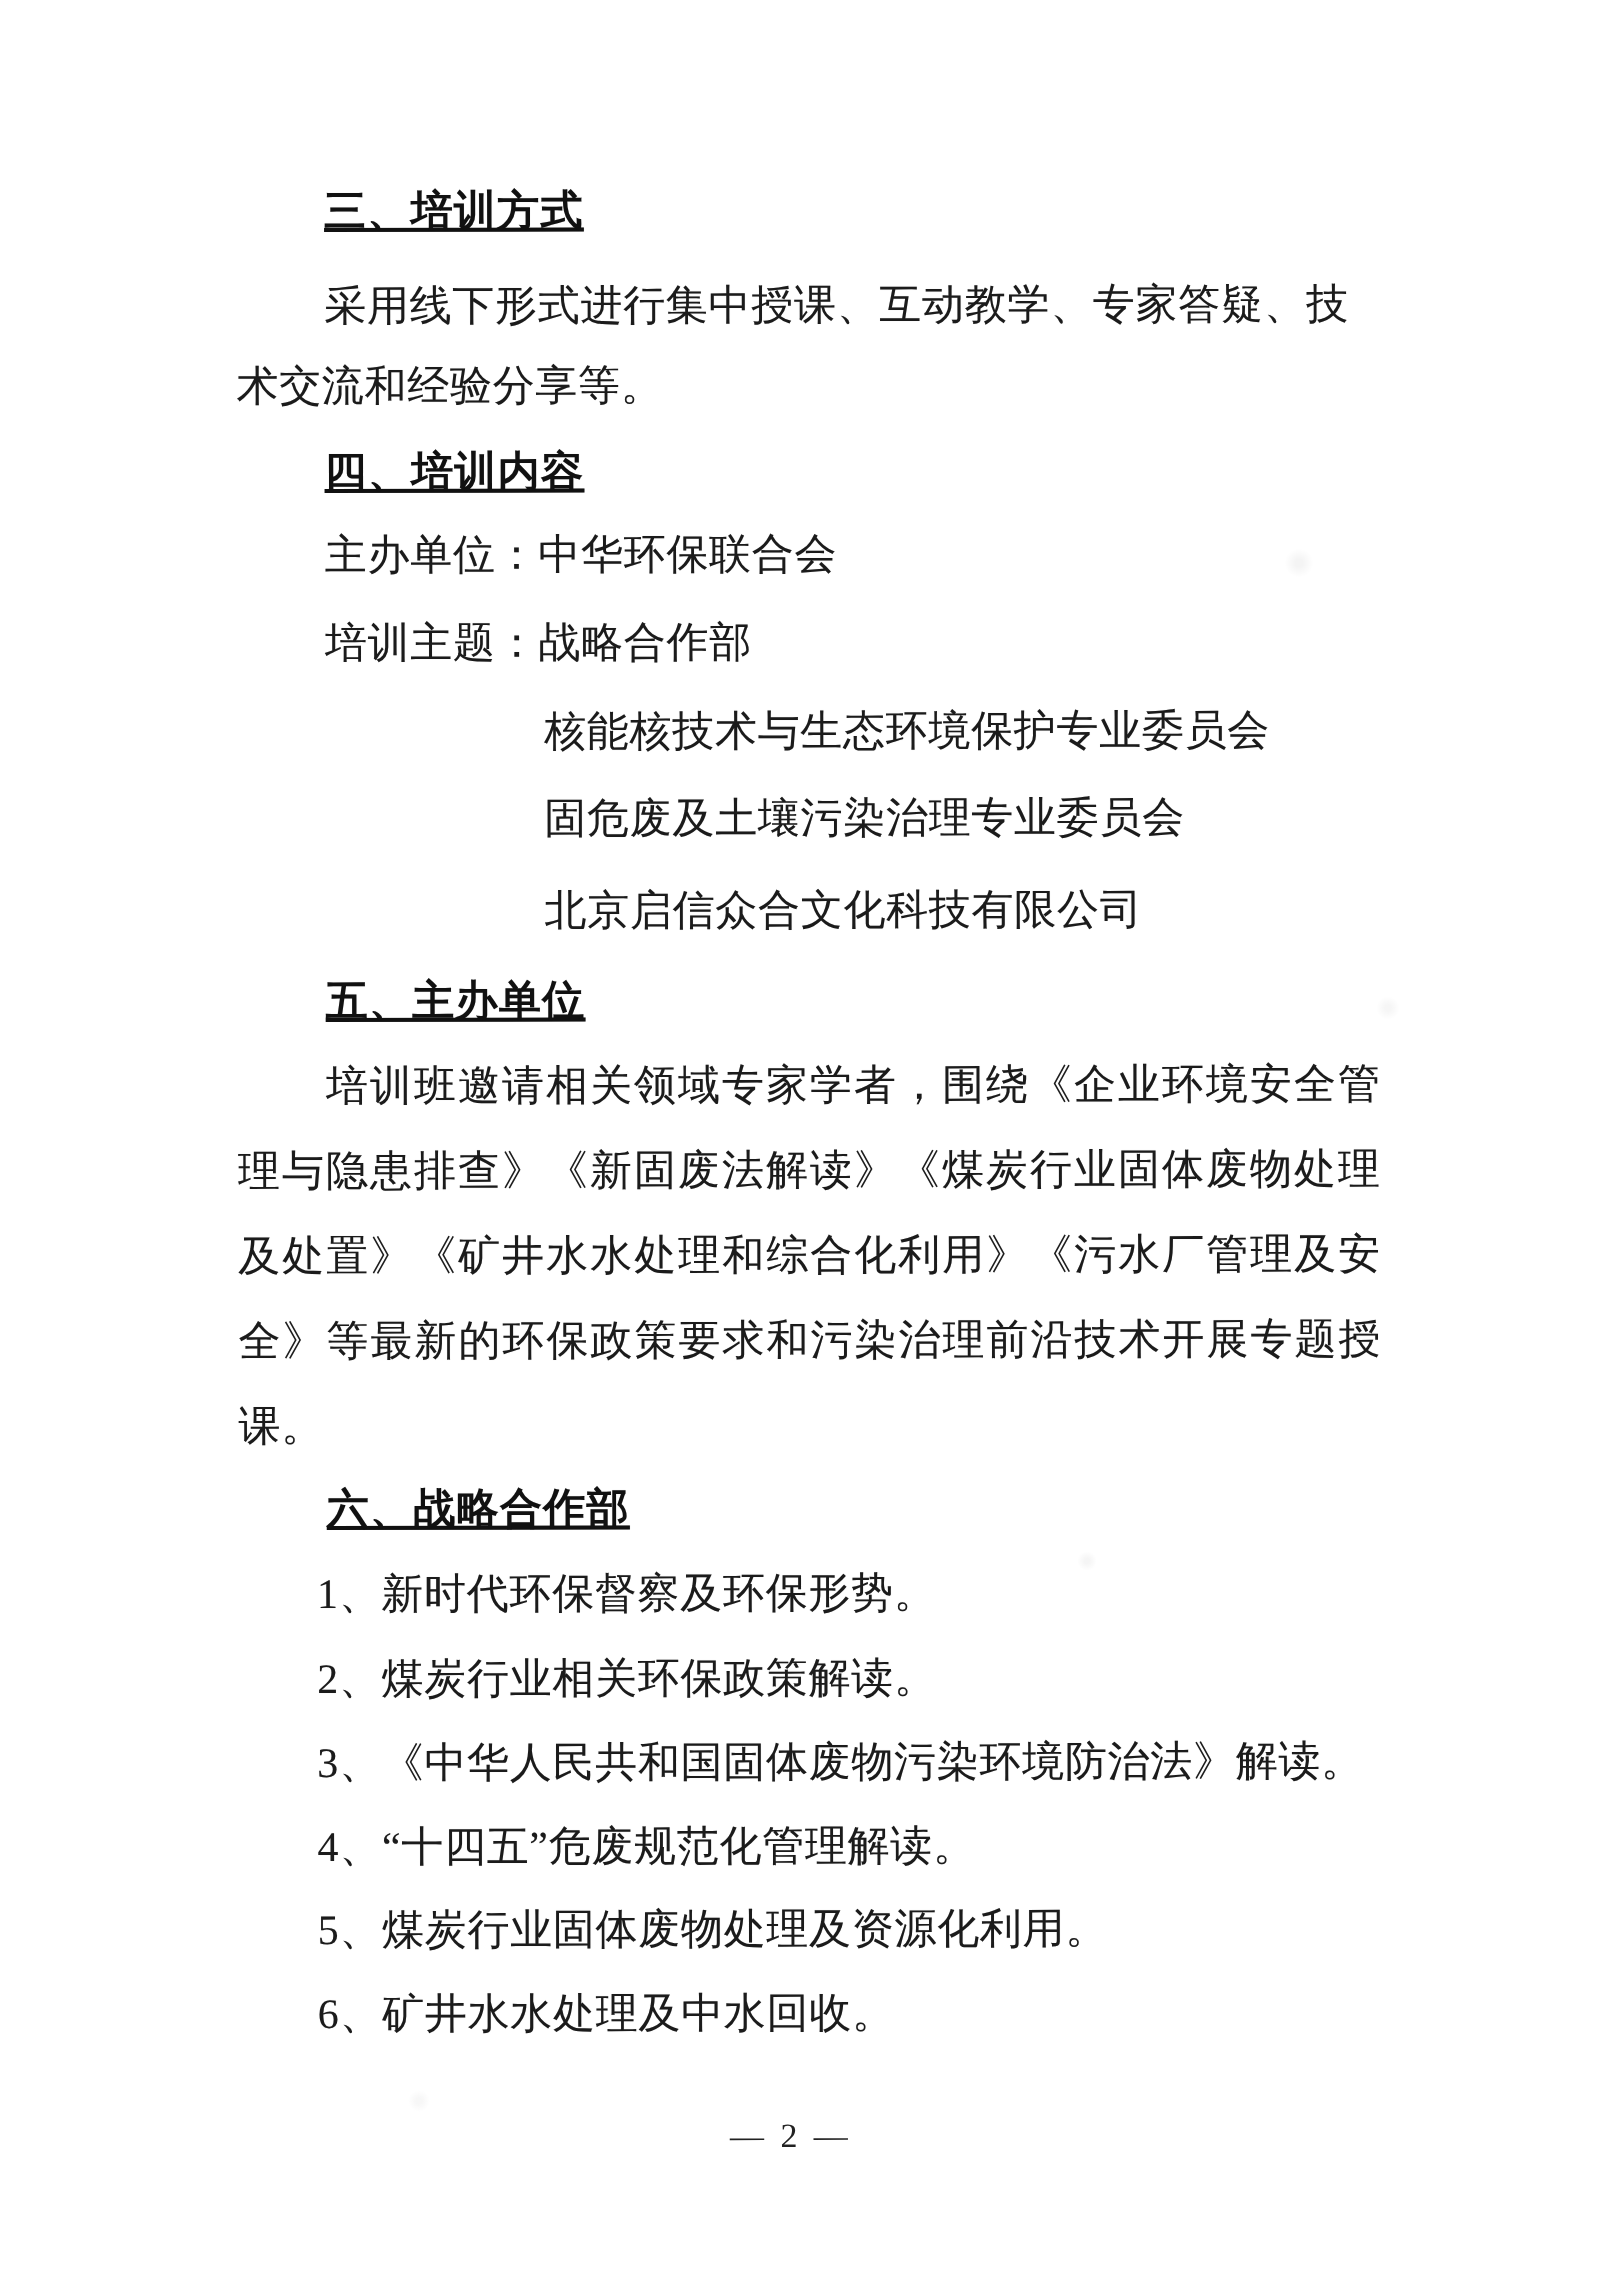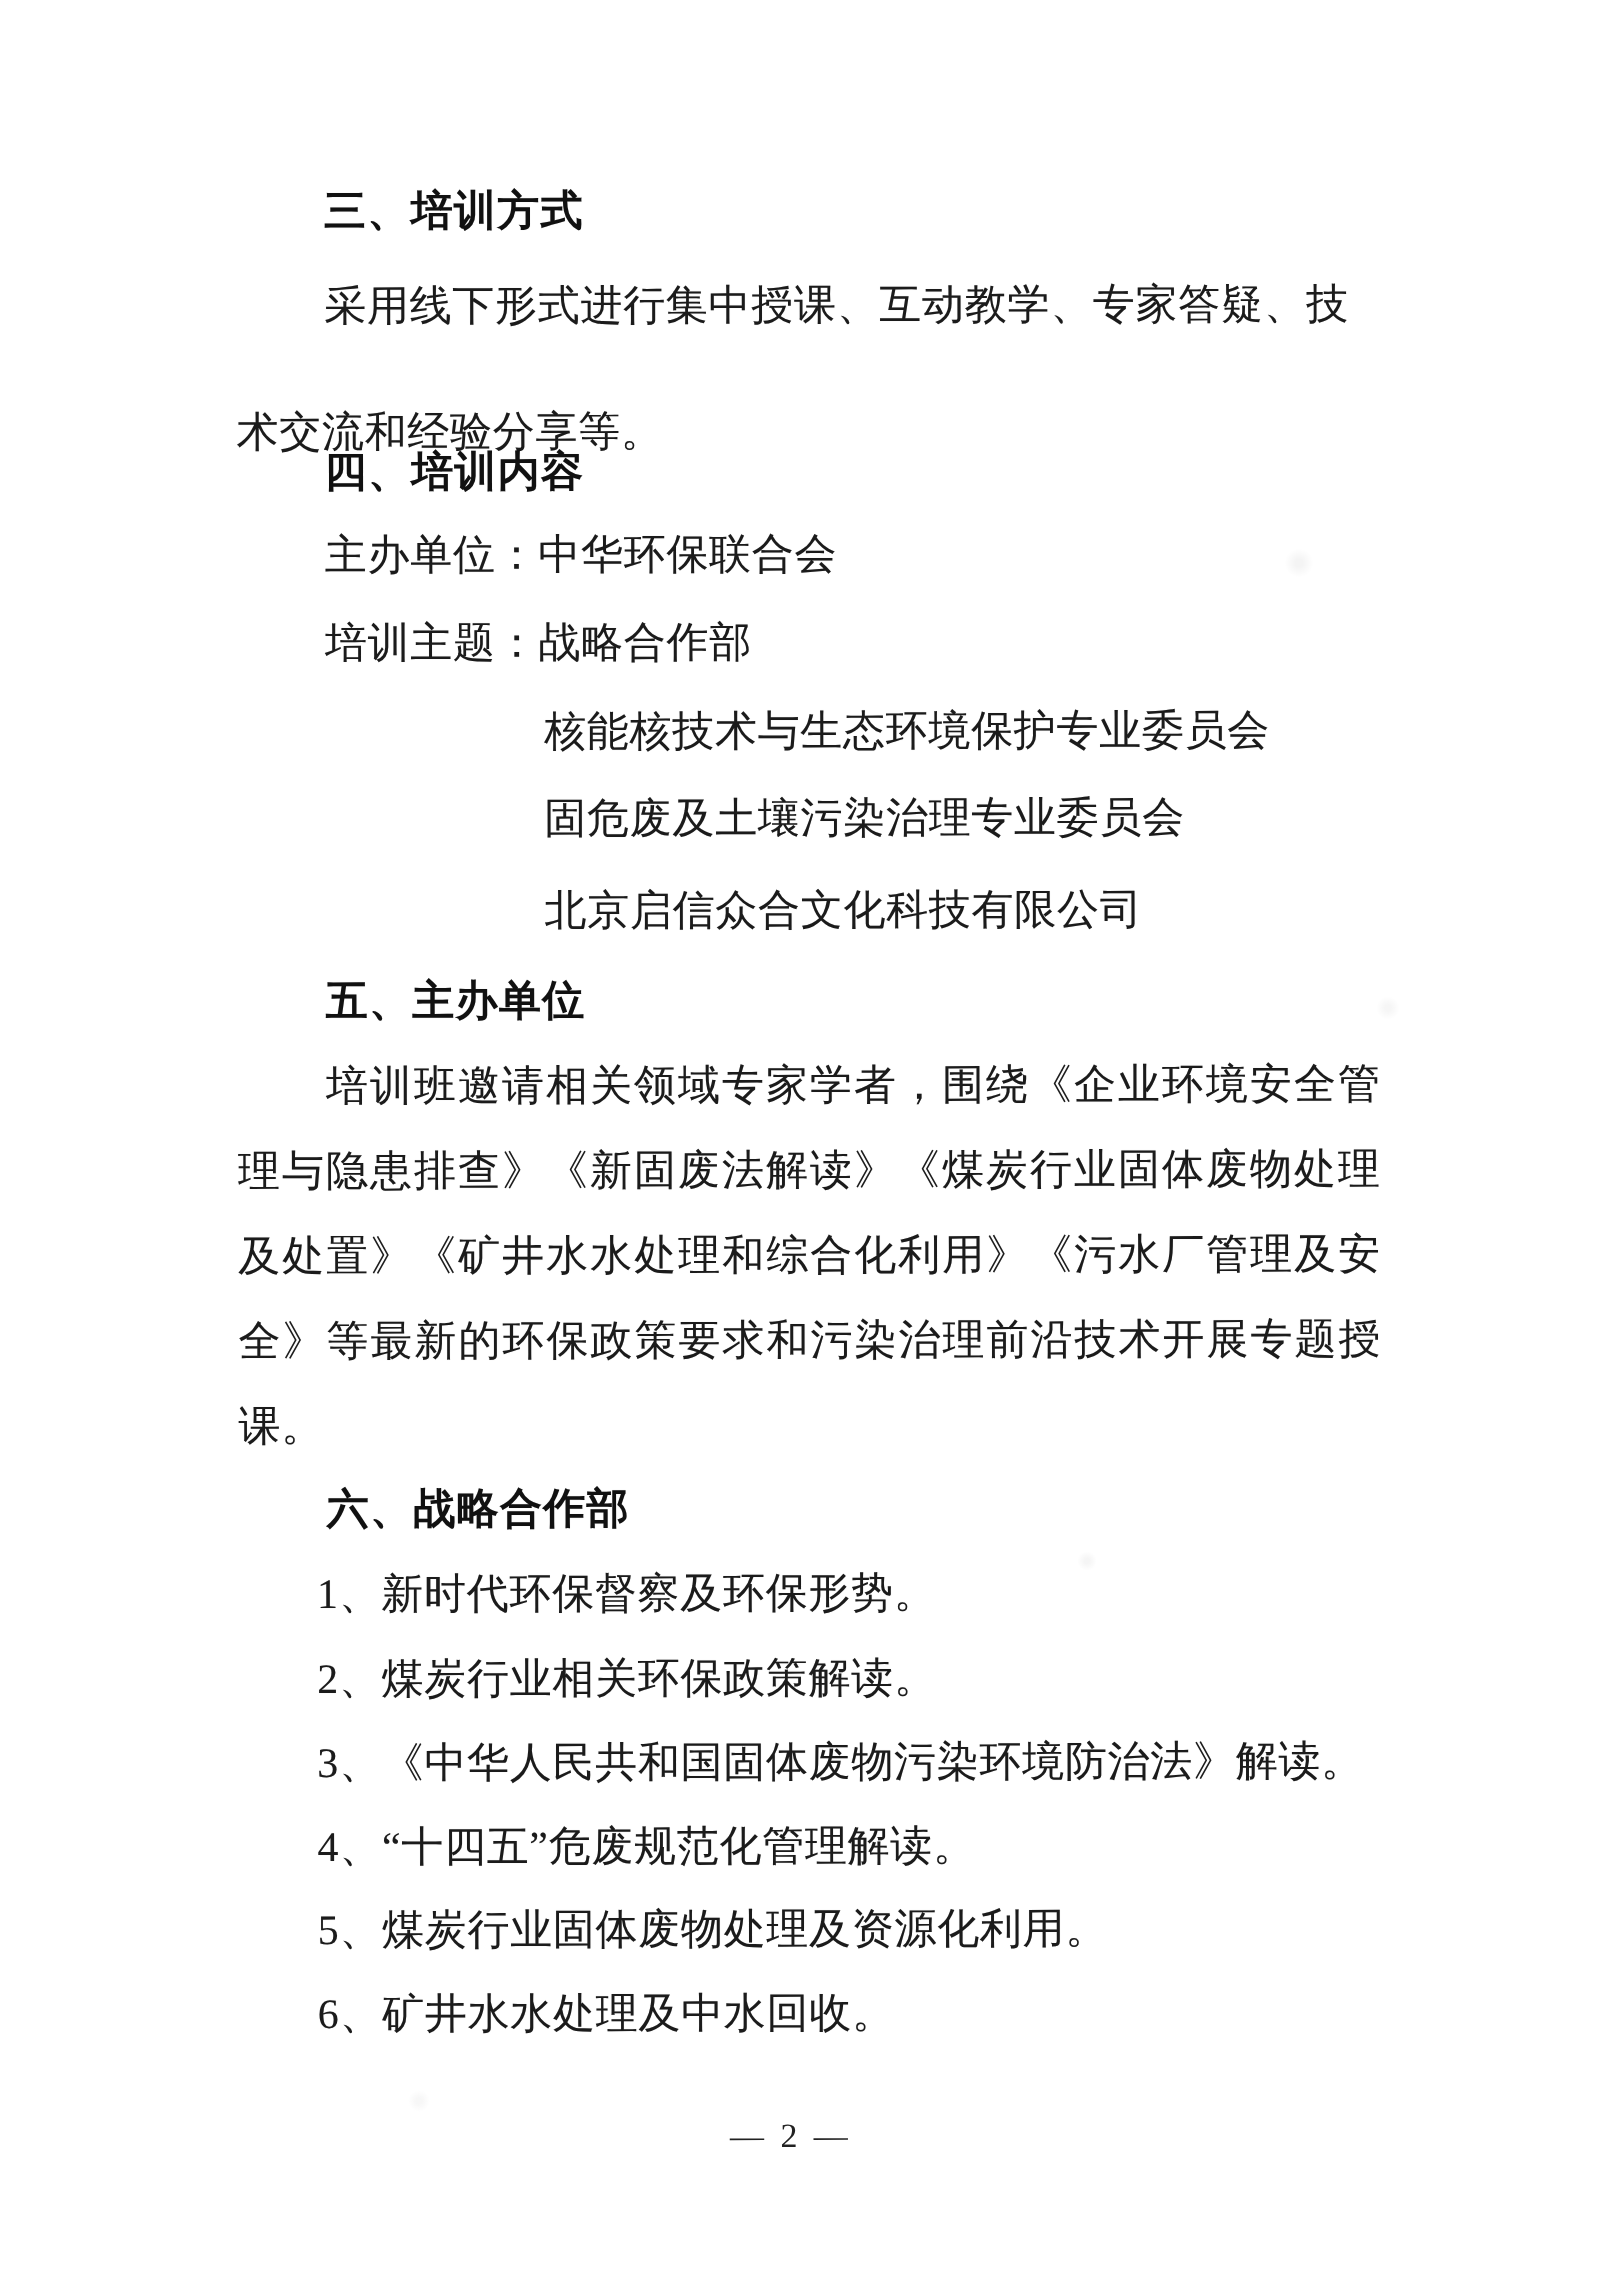--- a/index.html
+++ b/index.html
@@ -42,40 +42,41 @@
     letter-spacing: 0.7px;
     color: #1b1b1b;
     text-shadow: 0 0 0.7px rgba(0,0,0,0.28);
   }
   .heading {
     font-family: "Liberation Sans", "DejaVu Sans", sans-serif;
     font-weight: 700;
     font-size: 42px;
     letter-spacing: 1.3px;
     color: #111;
+    text-decoration: underline;
   }
   .ls3 { letter-spacing: 2px; }
   .footer {
     position: absolute;
     white-space: nowrap;
     font-size: 34px;
     line-height: 1;
     letter-spacing: 3.9px;
     color: #222;
   }
 </style>
 </head>
 <body>
 
 <div class="page">
   <div class="content">
 
     <div class="line heading" style="top:189px; left:326px;">三、培训方式</div>
     <div class="line" style="top:284px; left:326px;">采用线下形式进行集中授课、互动教学、专家答疑、技</div>
-    <div class="line" style="top:364px; left:238px;margin-top:46px;">术交流和经验分享等。</div>
+    <div class="line" style="top:364px; left:238px;">术交流和经验分享等。</div>
 
     <div class="line heading" style="top:450px; left:326px;">四、培训内容</div>
     <div class="line" style="top:533px; left:326px;">主办单位：中华环保联合会</div>
     <div class="line" style="top:621px; left:326px;">培训主题：战略合作部</div>
     <div class="line" style="top:710px; left:545px;">核能核技术与生态环境保护专业委员会</div>
     <div class="line" style="top:797px; left:545px;">固危废及土壤污染治理专业委员会</div>
     <div class="line" style="top:889px; left:545px;">北京启信众合文化科技有限公司</div>
 
     <div class="line heading" style="top:979px; left:326px;">五、主办单位</div>
     <div class="line ls3" style="top:1064px; left:326px;">培训班邀请相关领域专家学者，围绕《企业环境安全管</div>

